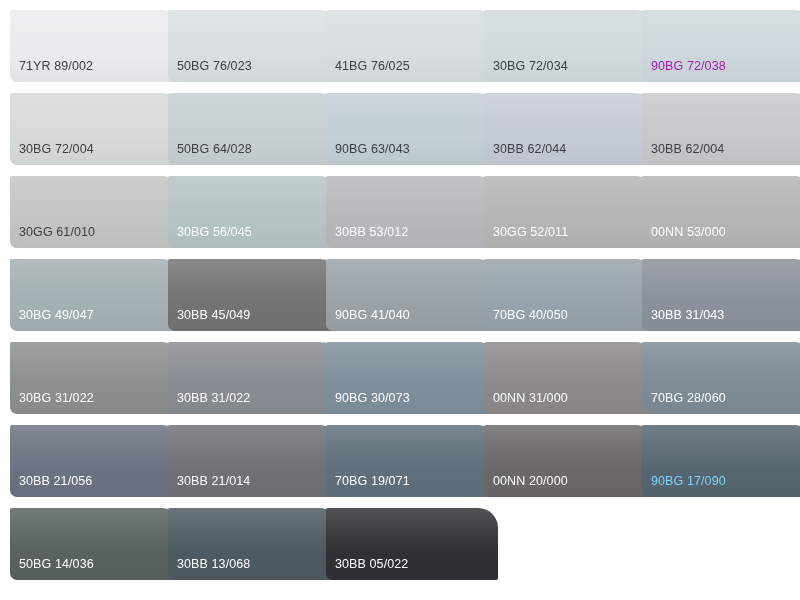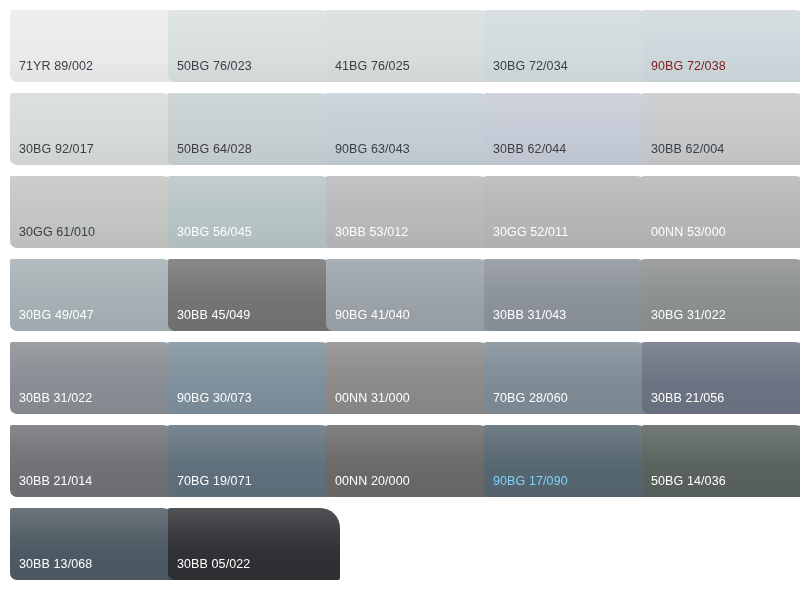--- a/index.html
+++ b/index.html
@@ -86,25 +86,25 @@
     <div class="swatch dark-text" style="background-color: rgb(215, 222, 221);">
       <div class="swatch-sheen"></div>
       <span class="swatch-label" style="color: rgb(59, 63, 66);">41BG 76/025</span>
     </div>
     <div class="swatch dark-text" style="background-color: rgb(209, 218, 220);">
       <div class="swatch-sheen"></div>
       <span class="swatch-label" style="color: rgb(59, 63, 66);">30BG 72/034</span>
     </div>
     <div class="swatch dark-text" style="background-color: rgb(206, 216, 220);">
       <div class="swatch-sheen"></div>
-      <span class="swatch-label" style="color: #7f1d1d;">90BG 72/038</span>
+      <span class="swatch-label" style="color: #a21caf;">90BG 72/038</span>
     </div>
     <div class="swatch dark-text" style="background-color: rgb(214, 218, 216);">
       <div class="swatch-sheen"></div>
-      <span class="swatch-label" style="color: rgb(59, 63, 66);">30BG 92/017</span>
+      <span class="swatch-label" style="color: rgb(59, 63, 66);">30BG 72/004</span>
     </div>
     <div class="swatch dark-text" style="background-color: rgb(199, 207, 209);">
       <div class="swatch-sheen"></div>
       <span class="swatch-label" style="color: rgb(59, 63, 66);">50BG 64/028</span>
     </div>
     <div class="swatch dark-text" style="background-color: rgb(195, 206, 213);">
       <div class="swatch-sheen"></div>
       <span class="swatch-label" style="color: rgb(59, 63, 66);">90BG 63/043</span>
     </div>
     <div class="swatch dark-text" style="background-color: rgb(197, 203, 214);">
@@ -139,20 +139,24 @@
       <div class="swatch-sheen"></div>
       <span class="swatch-label" style="color: rgb(255, 255, 255);">30BG 49/047</span>
     </div>
     <div class="swatch light-text" style="background-color: #737373;">
       <div class="swatch-sheen"></div>
       <span class="swatch-label" style="color: rgb(255, 255, 255);">30BB 45/049</span>
     </div>
     <div class="swatch light-text" style="background-color: rgb(154, 162, 168);">
       <div class="swatch-sheen"></div>
       <span class="swatch-label" style="color: rgb(255, 255, 255);">90BG 41/040</span>
+    </div>
+    <div class="swatch light-text" style="background-color: rgb(151, 162, 170);">
+      <div class="swatch-sheen"></div>
+      <span class="swatch-label" style="color: rgb(255, 255, 255);">70BG 40/050</span>
     </div>
     <div class="swatch light-text" style="background-color: rgb(139, 145, 155);">
       <div class="swatch-sheen"></div>
       <span class="swatch-label" style="color: rgb(255, 255, 255);">30BB 31/043</span>
     </div>
     <div class="swatch light-text" style="background-color: rgb(139, 143, 142);">
       <div class="swatch-sheen"></div>
       <span class="swatch-label" style="color: rgb(255, 255, 255);">30BG 31/022</span>
     </div>
     <div class="swatch light-text" style="background-color: rgb(136, 141, 147);">

